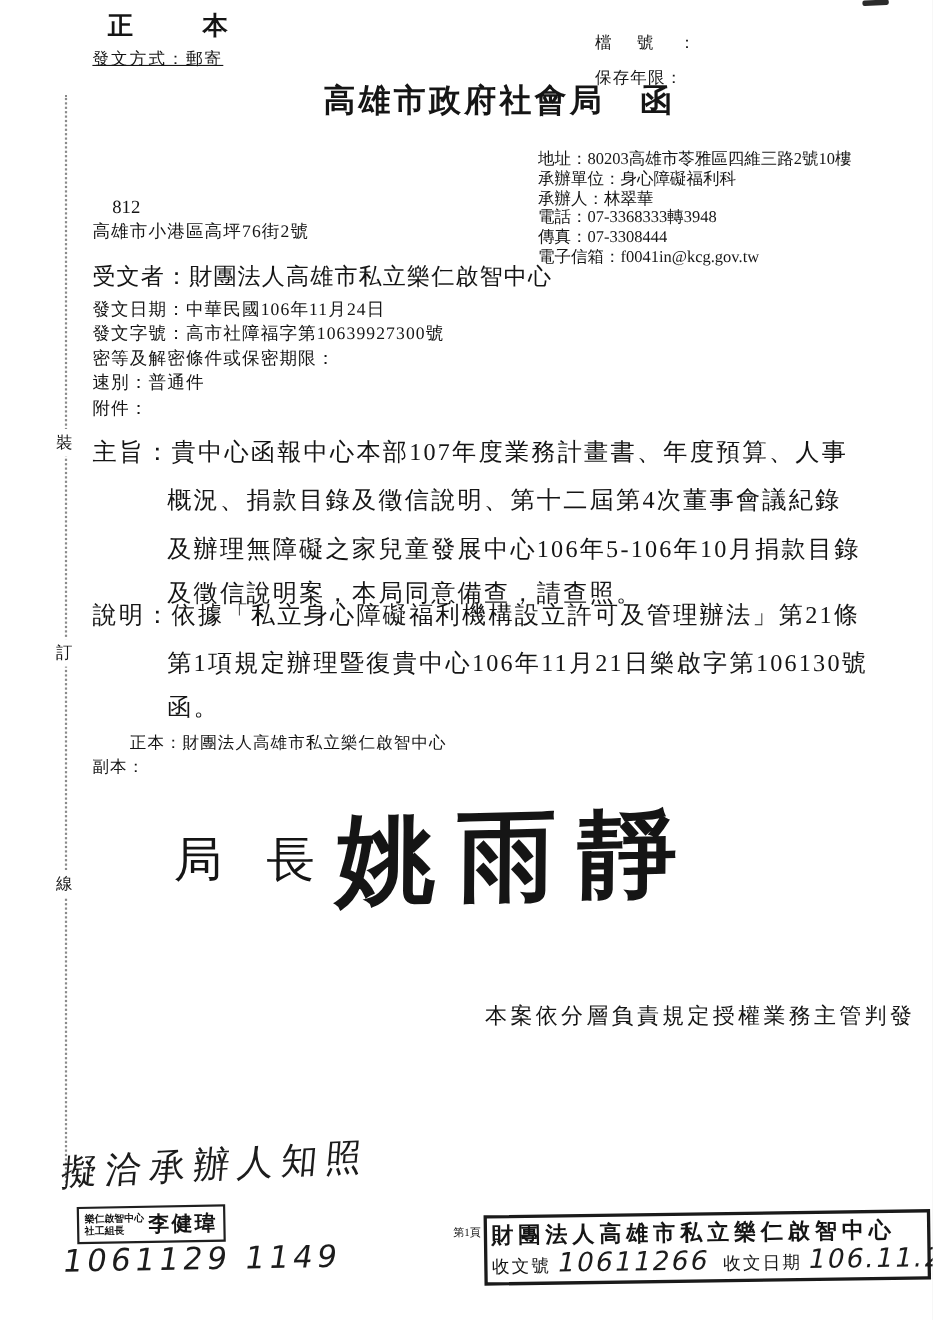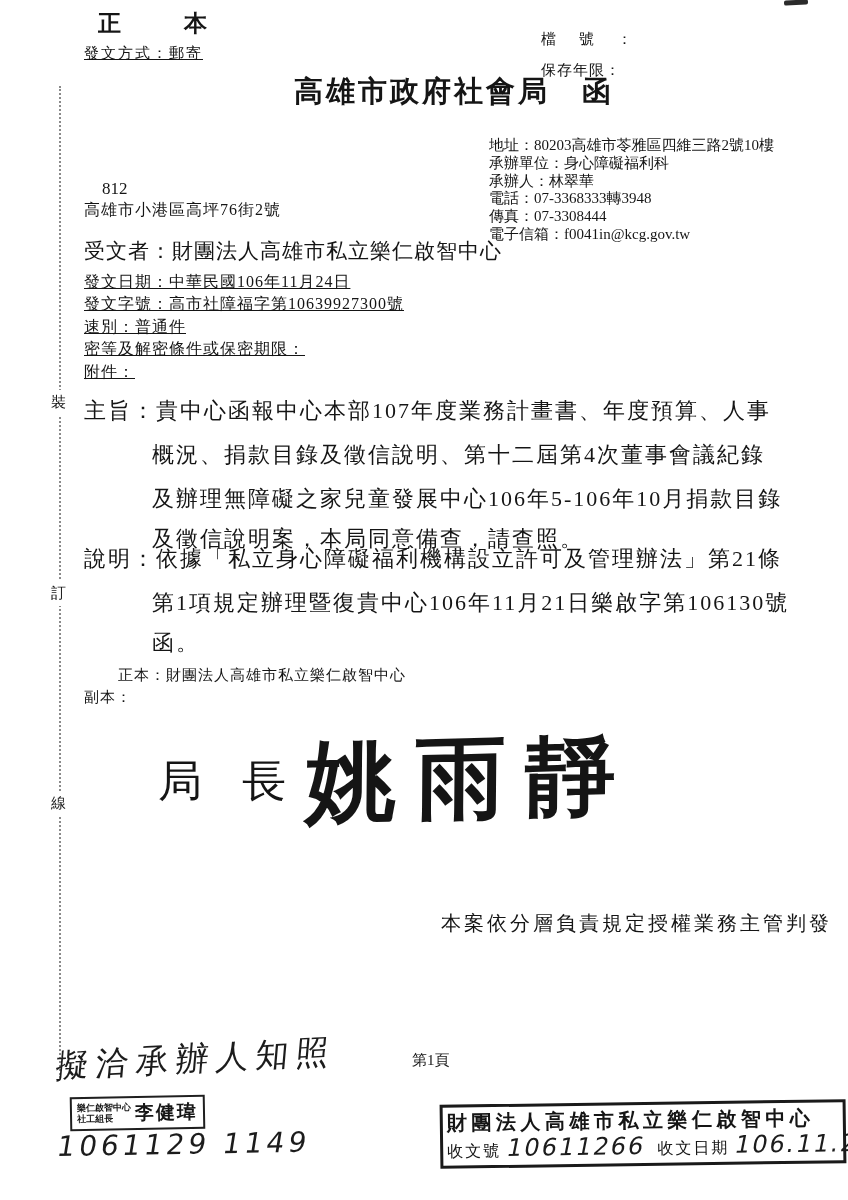--- a/index.html
+++ b/index.html
@@ -20,21 +20,21 @@
   .retention{left:541px;top:61px;font-size:15px;letter-spacing:1px;}
   .doc-title{left:294px;top:72px;font-size:29px;letter-spacing:3px;font-weight:bold;}
 
   .agency{left:489px;top:137px;font-size:15px;line-height:17.8px;}
   .agency div{white-space:nowrap;}
 
   .zip{left:102px;top:179px;font-size:17px;}
   .recv-addr{left:84px;top:200px;font-size:16px;letter-spacing:1px;}
   .recipient{left:84px;top:237px;font-size:21px;letter-spacing:1px;}
 
-  .meta{left:84px;top:271px;font-size:16px;line-height:22.4px;letter-spacing:1px;text-decoration:underline;}
+  .meta{left:84px;top:271px;font-size:16px;line-height:22.4px;letter-spacing:1px;}
   .meta div{white-space:nowrap;}
 
   .body-line{font-size:22px;letter-spacing:2px;}
   .sub1{left:84px;top:396px;}
   .sub2{left:152px;top:440px;}
   .sub3{left:152px;top:484px;}
   .sub4{left:152px;top:524px;}
   .exp1{left:84px;top:544px;}
   .exp2{left:152px;top:588px;}
   .exp3{left:152px;top:628px;}
@@ -78,21 +78,21 @@
     transform:rotate(-1deg);
     background:rgba(255,255,255,0.6);
   }
   .staff-stamp .org-role{font-size:9px;line-height:11px;font-weight:bold;}
   .staff-stamp .staff-name{font-size:19px;font-weight:bold;letter-spacing:2px;}
   .hw-datetime{
     left:60px;top:1130px;font-size:28px;letter-spacing:4px;
     transform:rotate(-1deg) skewX(-10deg);transform-origin:left top;
   }
 
-  .page-number{left:412px;top:1051px;font-size:15px;}
+  .page-number{left:412px;top:1114px;font-size:10px;}
 
   .receipt-stamp{
     left:440px;top:1102px;width:392px;
     border:3px solid #1a1a1a;
     padding:2px 4px 3px 4px;
     transform:rotate(-0.8deg);
     background:rgba(255,255,255,0.55);
   }
   .receipt-org{font-size:20px;letter-spacing:4.5px;font-weight:bold;white-space:nowrap;}
   .receipt-row{display:flex;align-items:baseline;gap:6px;margin-top:-2px;}
@@ -127,22 +127,22 @@
     <div>電子信箱：f0041in@kcg.gov.tw</div>
   </div>
 
   <div class="abs zip">812</div>
   <div class="abs recv-addr">高雄市小港區高坪76街2號</div>
   <div class="abs recipient">受文者：財團法人高雄市私立樂仁啟智中心</div>
 
   <div class="abs meta">
     <div>發文日期：中華民國106年11月24日</div>
     <div>發文字號：高市社障福字第10639927300號</div>
+    <div>密等及解密條件或保密期限：</div>
     <div>速別：普通件</div>
-    <div>密等及解密條件或保密期限：</div>
     <div>附件：</div>
   </div>
 
   <div class="abs body-line sub1">主旨：貴中心函報中心本部107年度業務計畫書、年度預算、人事</div>
   <div class="abs body-line sub2">概況、捐款目錄及徵信說明、第十二屆第4次董事會議紀錄</div>
   <div class="abs body-line sub3">及辦理無障礙之家兒童發展中心106年5-106年10月捐款目錄</div>
   <div class="abs body-line sub4">及徵信說明案，本局同意備查，請查照。</div>
 
   <div class="abs body-line exp1">說明：依據「私立身心障礙福利機構設立許可及管理辦法」第21條</div>
   <div class="abs body-line exp2">第1項規定辦理暨復貴中心106年11月21日樂啟字第106130號</div>

